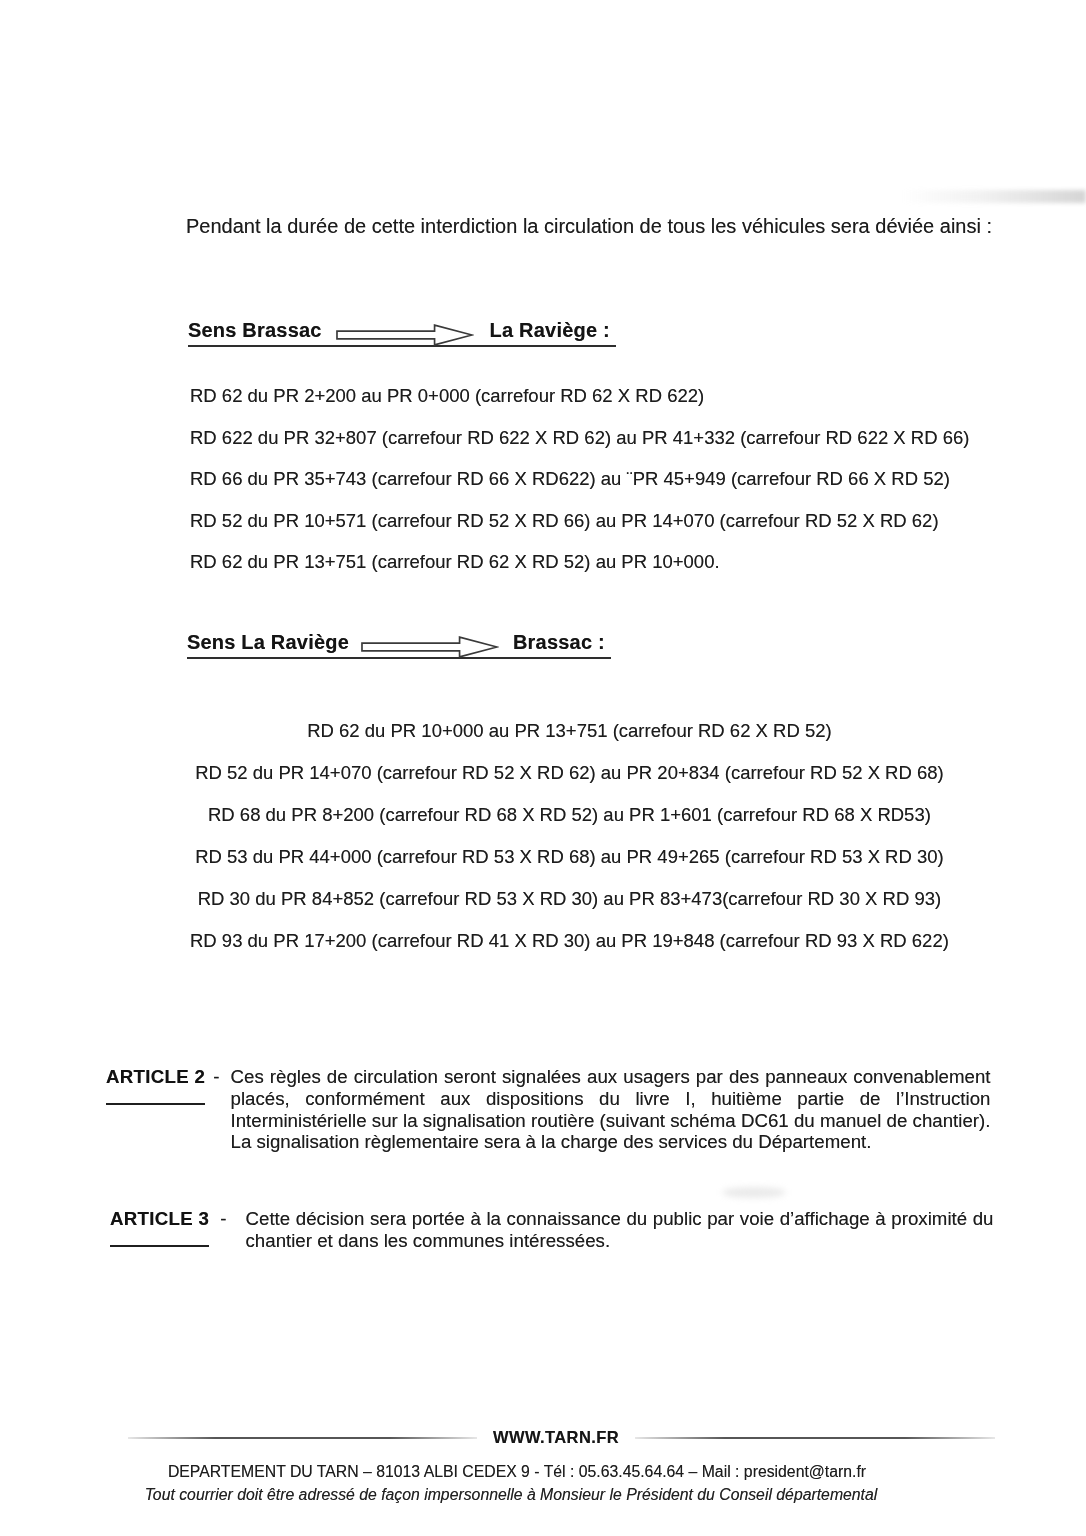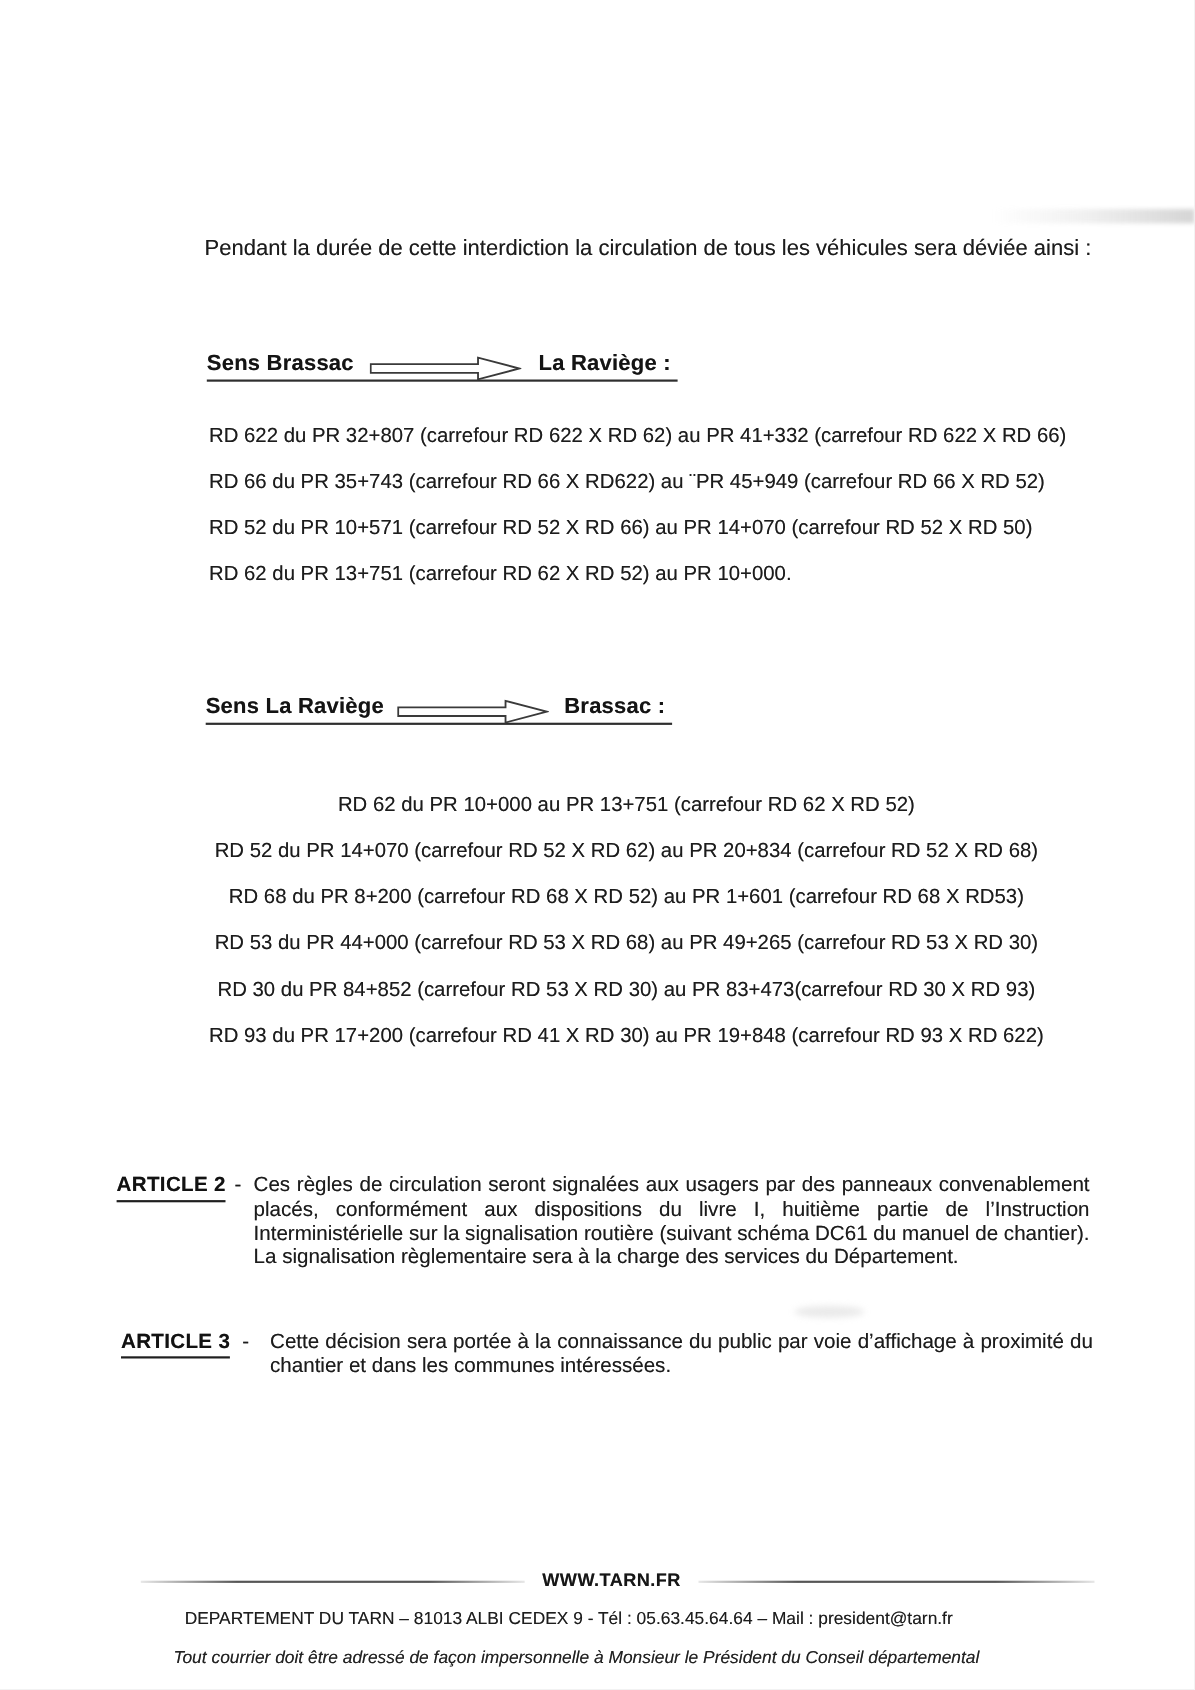--- a/index.html
+++ b/index.html
@@ -45,21 +45,21 @@
     row-gap:19.5px;font-size:18.5px;line-height:22px;white-space:nowrap;
   }
   .list1{left:190px;top:385px;}
   .list2{left:190px;top:720px;row-gap:20px;align-items:center;}
   .article{
     position:absolute;display:flex;align-items:flex-start;
     font-size:18.7px;line-height:21.8px;
   }
   .art-label{
     font-weight:bold;color:#121212;
-    border-bottom:2.5px solid #1f1f1f;padding-bottom:3px;
+    border-bottom:2.5px solid #1f1f1f;padding-bottom:15px;
     white-space:nowrap;letter-spacing:.3px;flex:0 0 auto;
   }
   .art-dash{flex:0 0 auto;}
   .art-text{margin:0;text-align:justify;}
   .article2{left:106px;top:1066px;}
   .article2 .art-dash{margin:0 11px 0 8px;}
   .article2 .art-text{width:760px;}
   .article3{left:110px;top:1208px;}
   .article3 .art-dash{margin:0 19px 0 11px;}
   .article3 .art-text{width:748px;}
@@ -76,21 +76,21 @@
   .site-label{
     font-weight:bold;font-size:16.5px;letter-spacing:.4px;color:#161616;
     white-space:nowrap;
   }
   .footer-contact{
     position:absolute;left:0;top:1463px;width:1014px;margin:0;
     box-sizing:border-box;padding-left:20px;
     text-align:center;font-size:15.8px;color:#1d1d1d;white-space:nowrap;
   }
   .footer-notice{
-    position:absolute;left:0;top:1486px;width:1000px;margin:13px;
+    position:absolute;left:0;top:1486px;width:1000px;margin:0;
     box-sizing:border-box;padding-left:22px;
     text-align:center;font-style:italic;font-size:15.8px;color:#222;white-space:nowrap;
   }
 </style>
 </head>
 <body>
 
 <div class="page">
 
   <div class="smudge-top"></div>
@@ -100,23 +100,24 @@
 
   <div class="heading h1">
     <span>Sens Brassac</span>
     <svg class="arrow-icon" viewBox="0 0 140 24" xmlns="http://www.w3.org/2000/svg">
       <polygon points="1,8 100,8 100,2 138,12 100,22 100,16 1,16" fill="#ffffff" stroke="#3a3a3a" stroke-width="1.7"></polygon>
     </svg>
     <span>La Raviège :</span>
   </div>
 
   <div class="route-list list1">
+    <div class="route-line">RD 62 du PR 2+200 au PR 0+000 (carrefour RD 62 X RD 622)</div>
     <div class="route-line">RD 622 du PR 32+807 (carrefour RD 622 X RD 62) au PR 41+332 (carrefour RD 622 X RD 66)</div>
     <div class="route-line">RD 66 du PR 35+743 (carrefour RD 66 X RD622) au ¨PR 45+949 (carrefour RD 66 X RD 52)</div>
-    <div class="route-line">RD 52 du PR 10+571 (carrefour RD 52 X RD 66) au PR 14+070 (carrefour RD 52 X RD 50)</div>
+    <div class="route-line">RD 52 du PR 10+571 (carrefour RD 52 X RD 66) au PR 14+070 (carrefour RD 52 X RD 62)</div>
     <div class="route-line">RD 62 du PR 13+751 (carrefour RD 62 X RD 52) au PR 10+000.</div>
   </div>
 
   <div class="heading h2">
     <span>Sens La Raviège</span>
     <svg class="arrow-icon" viewBox="0 0 140 24" xmlns="http://www.w3.org/2000/svg">
       <polygon points="1,8 100,8 100,2 138,12 100,22 100,16 1,16" fill="#ffffff" stroke="#3a3a3a" stroke-width="1.7"></polygon>
     </svg>
     <span>Brassac :</span>
   </div>

